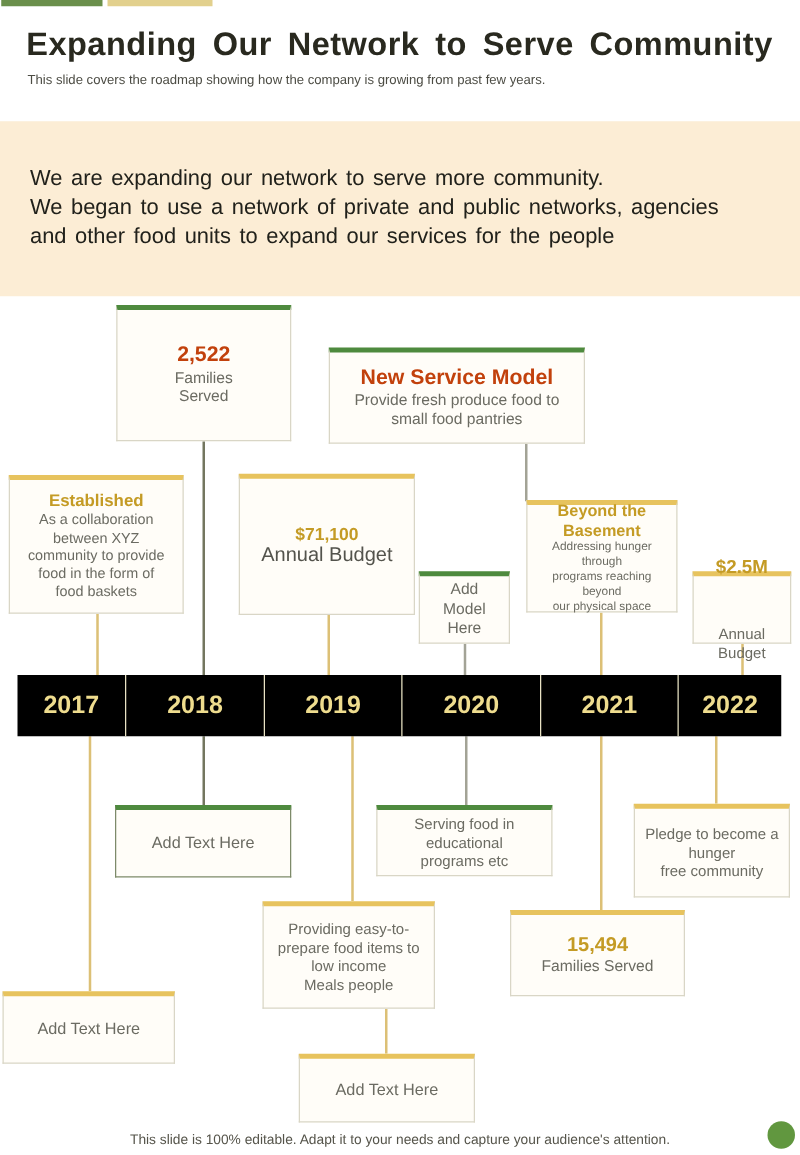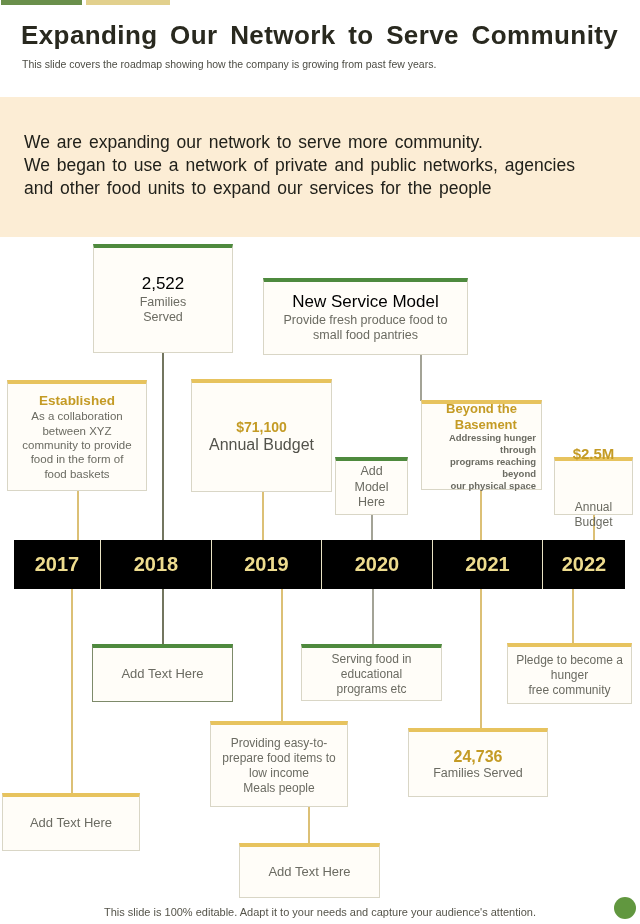--- a/index.html
+++ b/index.html
@@ -17,21 +17,21 @@
   .cream-band { position:absolute; left:0; top:97px; width:640px; height:140px; background:#fcedd5; }
   .intro-text { position:absolute; left:24px; top:131px; width:600px; font-size:17.5px; line-height:23px;
                 color:#21211b; white-space:pre-line; word-spacing:2px; }
 
   .box { position:absolute; box-sizing:border-box; background:#fffdf8; border:1px solid #d9d6c6;
          border-top:4px solid #cccccc; display:flex; flex-direction:column; align-items:center;
          justify-content:center; text-align:center; padding:3px 5px; }
   .top-green { border-top-color:#4e8a3e; }
   .top-gold  { border-top-color:#e7c35e; }
   .border-darkgreen { border-left-color:#7d8a6a; border-right-color:#7d8a6a; border-bottom-color:#7d8a6a; }
-  .val-green { color:#000000; font-weight:normal; white-space:pre-line; line-height:1.2; }
+  .val-green { color:#c2410c; font-weight:bold; white-space:pre-line; line-height:1.2; }
   .val-gold  { color:#c49b25; font-weight:bold; white-space:pre-line; line-height:1.2; }
   .body-text { color:#6b6b62; white-space:pre-line; line-height:1.25; }
 
   .vline { position:absolute; width:1.5px; }
   .vline.gold { background:#dcc076; }
   .vline.dark { background:#73765f; }
   .vline.gray { background:#a3a396; }
 
   .timeline { position:absolute; left:14px; top:540px; width:611px; height:49px; background:#000000; display:flex; }
   .year-cell { box-sizing:border-box; display:flex; align-items:center; justify-content:center;
@@ -99,24 +99,24 @@
   <div class="box top-gold" style="left:191px;top:379px;width:141px;height:113px;">
     <div class="val-gold" style="font-size:14px;">$71,100</div>
     <div class="body-text" style="font-size:16px;color:#53534c;">Annual Budget</div>
   </div>
 
   <div class="box top-green" style="left:335px;top:457px;width:73px;height:58px;">
     <div class="body-text" style="font-size:12.5px;">Add
 Model Here</div>
   </div>
 
-  <div class="box top-gold" style="left:421px;top:400px;width:121px;height:90px;text-align:right;">
+  <div class="box top-gold" style="left:421px;top:400px;width:121px;height:90px;">
     <div class="val-gold" style="font-size:13px;">Beyond the
 Basement</div>
-    <div class="body-text" style="font-size:9.5px;font-weight:bold;">Addressing hunger through
+    <div class="body-text" style="font-size:9.5px;">Addressing hunger through
 programs reaching beyond
 our physical space</div>
   </div>
 
   <div class="box top-gold" style="left:554px;top:457px;width:79px;height:58px;gap:37px;">
     <div class="val-gold" style="font-size:15px;">$2.5M</div>
     <div class="body-text" style="font-size:12px;">Annual
 Budget</div>
   </div>
 
@@ -132,35 +132,35 @@
   <div class="box top-green border-darkgreen" style="left:92px;top:644px;width:141px;height:58px;">
     <div class="body-text" style="font-size:13px;">Add Text Here</div>
   </div>
 
   <div class="box top-green" style="left:301px;top:644px;width:141px;height:57px;">
     <div class="body-text" style="font-size:12px;">Serving food in
 educational
 programs etc</div>
   </div>
 
-  <div class="box top-gold" style="left:507px;top:643px;width:125px;height:61px;">
+  <div class="box top-gold" style="left:507px;top:643px;width:125px;height:75px;">
     <div class="body-text" style="font-size:12px;">Pledge to become a
 hunger
 free community</div>
   </div>
 
   <div class="box top-gold" style="left:210px;top:721px;width:138px;height:86px;">
     <div class="body-text" style="font-size:12px;">Providing easy-to-
 prepare food items to
 low income
 Meals people</div>
   </div>
 
   <div class="box top-gold" style="left:408px;top:728px;width:140px;height:69px;">
-    <div class="val-gold" style="font-size:16px;">24,736</div>
+    <div class="val-gold" style="font-size:16px;">15,494</div>
     <div class="body-text" style="font-size:12.5px;">Families Served</div>
   </div>
 
   <div class="box top-gold" style="left:2px;top:793px;width:138px;height:58px;">
     <div class="body-text" style="font-size:13px;">Add Text Here</div>
   </div>
 
   <div class="box top-gold" style="left:239px;top:843px;width:141px;height:55px;">
     <div class="body-text" style="font-size:13px;">Add Text Here</div>
   </div>

